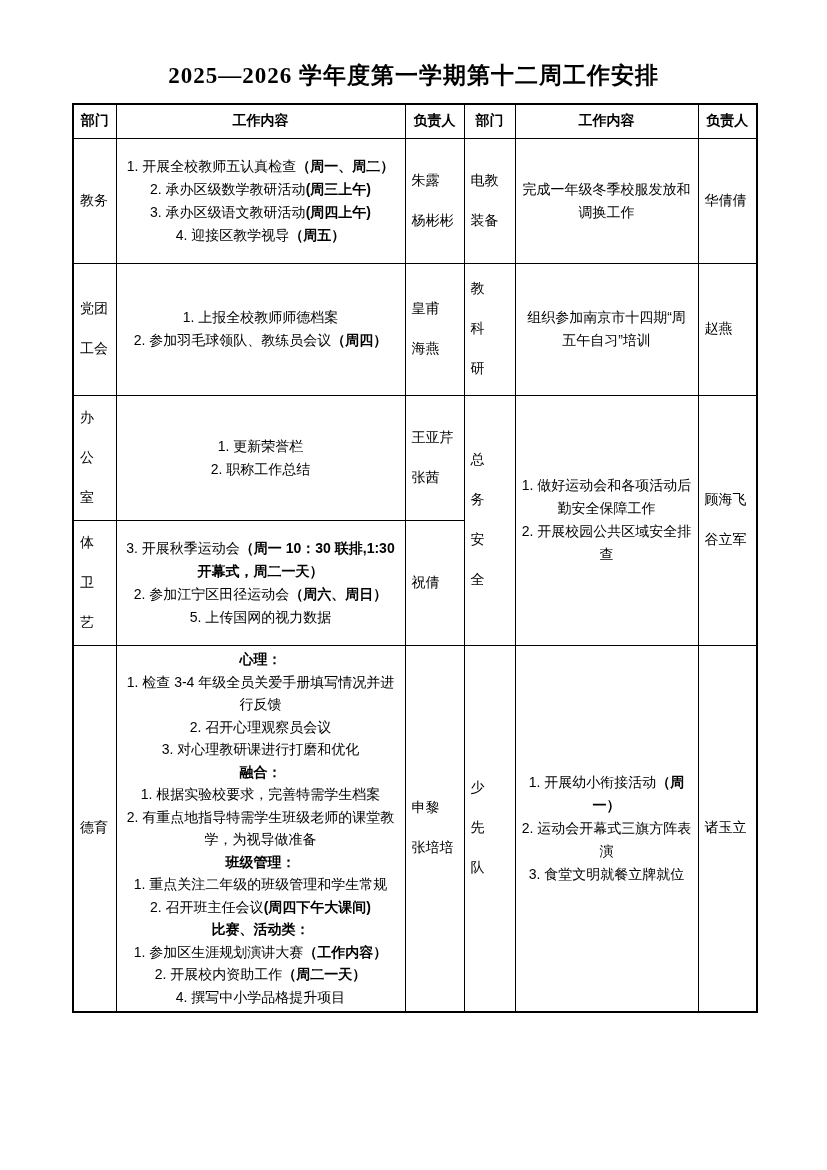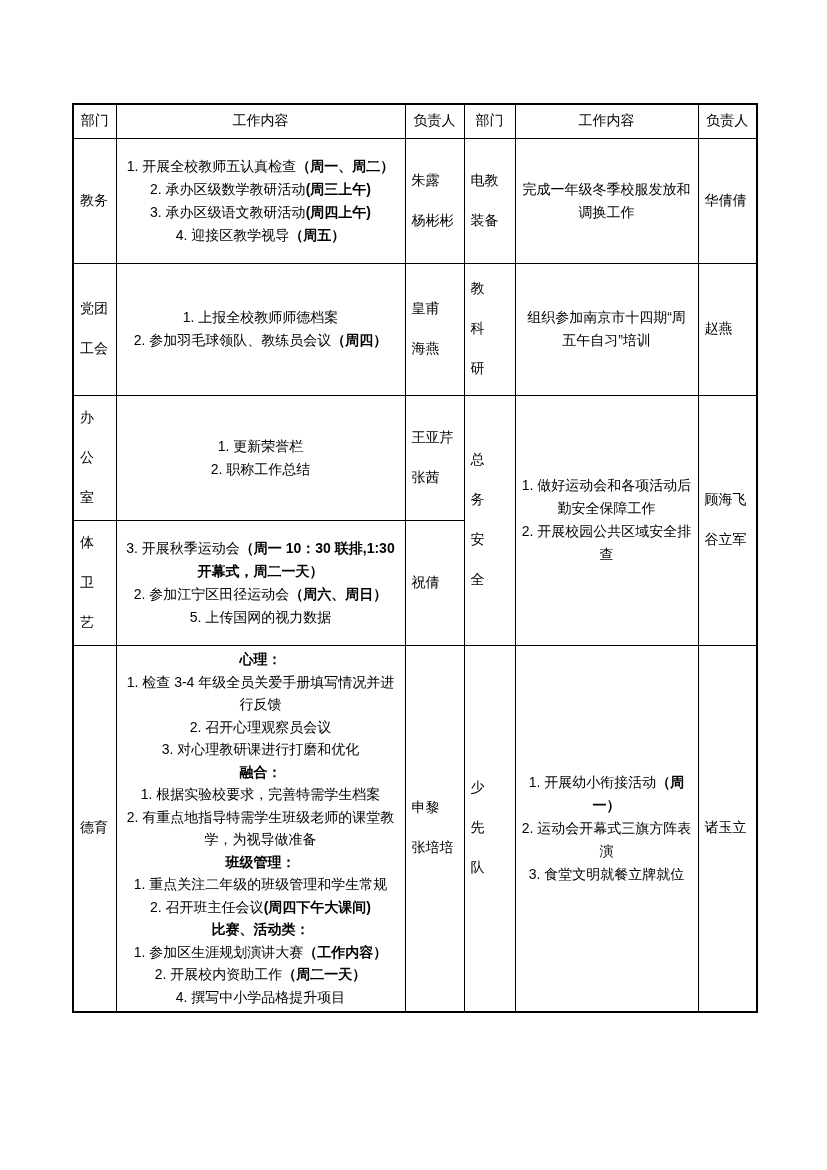--- a/index.html
+++ b/index.html
@@ -33,21 +33,21 @@
     vertical-align:middle;
     overflow:hidden;
   }
   tr.r-header{height:34px;}
   tr.r1{height:125px;}
   tr.r2{height:132px;}
   tr.r3{height:123px;}
   tr.r4{height:119px;}
   tr.r5{height:367px;}
   th.hdr{
-    font-weight:normal;
+    font-weight:bold;
     text-align:center;
     font-size:14px;
     padding:2px 1px;
   }
   td.dept, td.person{
     text-align:left;
     padding:2px 1px;
     font-family:Liberation Serif, serif;
   }
   td.dept .line{line-height:40px;}
@@ -58,20 +58,21 @@
   }
   td.content .line{line-height:23px;}
   td.content-dense .line{line-height:22.5px;}
   .b{font-weight:bold;}
 </style>
 </head>
 <body>
 
 <div class="page">
 
+  <h1 class="doc-title">2025—2026 学年度第一学期第十二周工作安排</h1>
 
   <table class="schedule">
     <colgroup>
       <col style="width:43px">
         <col style="width:289px">
         <col style="width:59px">
       <col style="width:51px">
         <col style="width:183px">
         <col style="width:59px">
     </colgroup>

